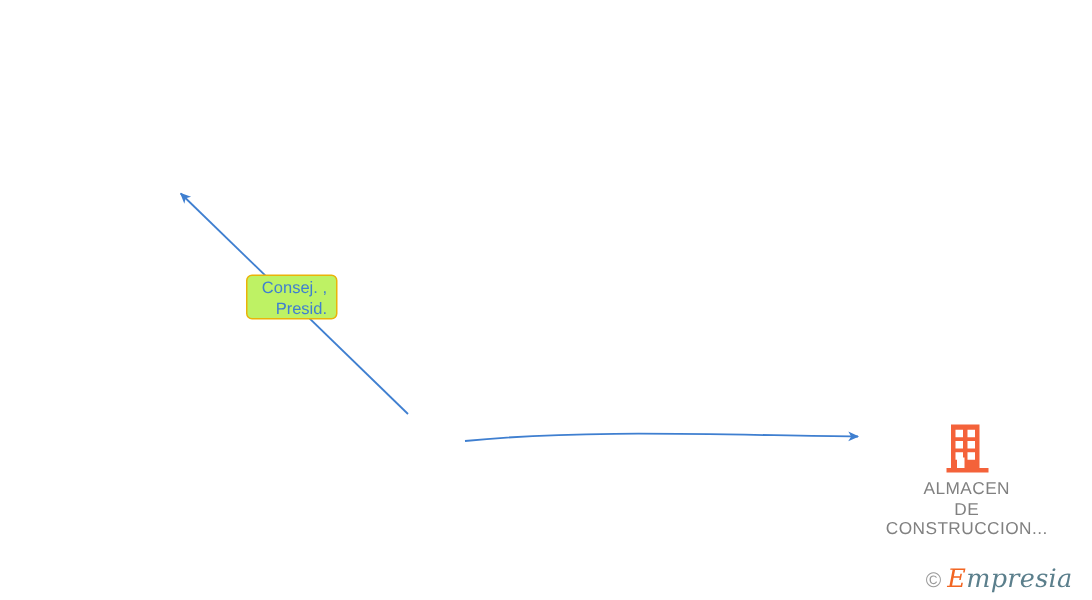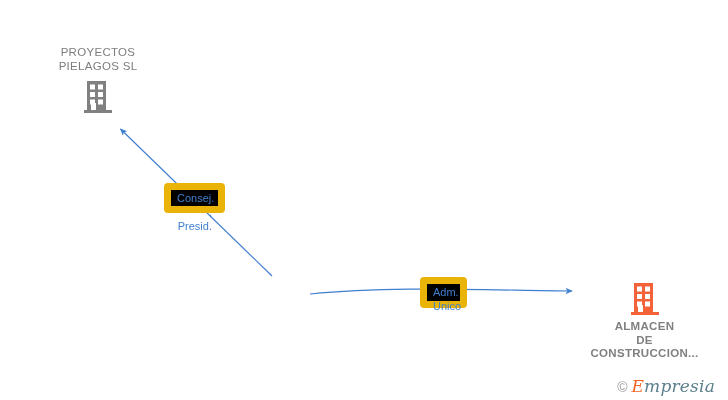--- a/index.html
+++ b/index.html
@@ -57,29 +57,29 @@
     top: 279px;
     width: 110px;
   }
   #node-person .node-label { margin-top: 4px; }
 
   #node-almacen {
     left: 567px;
     top: 281px;
     width: 155px;
   }
-  #node-almacen .node-label { margin-top: 4px; font-weight: bold; }
+  #node-almacen .node-label { margin-top: 4px; }
 
   
   .edge-label {
     position: absolute;
     box-sizing: border-box;
-    border: 7px solid #eab308;
+    border: 1px solid #eab308;
     border-radius: 4px;
-    background: #000000;
+    background: #bef264;
     color: #3f7fd0;
     font-size: 11px;
     line-height: 14px;
     text-align: right;
     padding: 1px 6px 2px 6px;
     white-space: pre-line;
   }
   #edge-label-consej {
     left: 164px;
     top: 183px;
@@ -130,35 +130,20 @@
 
     <g>
       <line x1="272" y1="276" x2="120.5" y2="129" stroke="#3f7fd0" stroke-width="1.2" marker-end="url(#arrow-head)"></line>
     </g>
 
     <g>
       <path d="M310,294 C390,286 480,290 572,291" fill="none" stroke="#3f7fd0" stroke-width="1.2" marker-end="url(#arrow-head)"></path>
     </g>
   </svg>
 
-  <div class="node" id="node-proyectos">
-    <div class="node-label company-title">PROYECTOS
-PIELAGOS  SL</div>
-    <svg class="node-icon" width="30" height="35" viewBox="0 0 30 35">
-      <rect x="4" y="2" width="19" height="29" fill="#808080"></rect>
-      <rect x="1" y="31" width="28" height="3" fill="#808080"></rect>
-      <rect x="7" y="5.5" width="5" height="5" fill="#ffffff"></rect>
-      <rect x="15" y="5.5" width="5" height="5" fill="#ffffff"></rect>
-      <rect x="7" y="13" width="5" height="5" fill="#ffffff"></rect>
-      <rect x="15" y="13" width="5" height="5" fill="#ffffff"></rect>
-      <rect x="7" y="20.5" width="5" height="5" fill="#ffffff"></rect>
-      <rect x="15" y="20.5" width="5" height="5" fill="#ffffff"></rect>
-      <rect x="8" y="24" width="5" height="7" fill="#ffffff"></rect>
-    </svg>
-  </div>
 
 
   <div class="node" id="node-almacen">
     <svg class="node-icon" width="30" height="35" viewBox="0 0 30 35">
       <rect x="4" y="2" width="19" height="29" fill="#f4623a"></rect>
       <rect x="1" y="31" width="28" height="3" fill="#f4623a"></rect>
       <rect x="7" y="5.5" width="5" height="5" fill="#ffffff"></rect>
       <rect x="15" y="5.5" width="5" height="5" fill="#ffffff"></rect>
       <rect x="7" y="13" width="5" height="5" fill="#ffffff"></rect>
       <rect x="15" y="13" width="5" height="5" fill="#ffffff"></rect>
@@ -167,22 +152,20 @@
       <rect x="8" y="24" width="5" height="7" fill="#ffffff"></rect>
     </svg>
     <div class="node-label">ALMACEN
 DE
 CONSTRUCCION...</div>
   </div>
 
   <div class="edge-label" id="edge-label-consej">Consej. ,
 Presid.</div>
 
-  <div class="edge-label" id="edge-label-adm">Adm.
-Unico</div>
 
   <div id="watermark">
     <span class="copy">©</span>
     <span class="brand">
       <span class="brand-e">E</span><span class="brand-rest">mpresia</span>
     </span>
   </div>
 
 </div>
 

